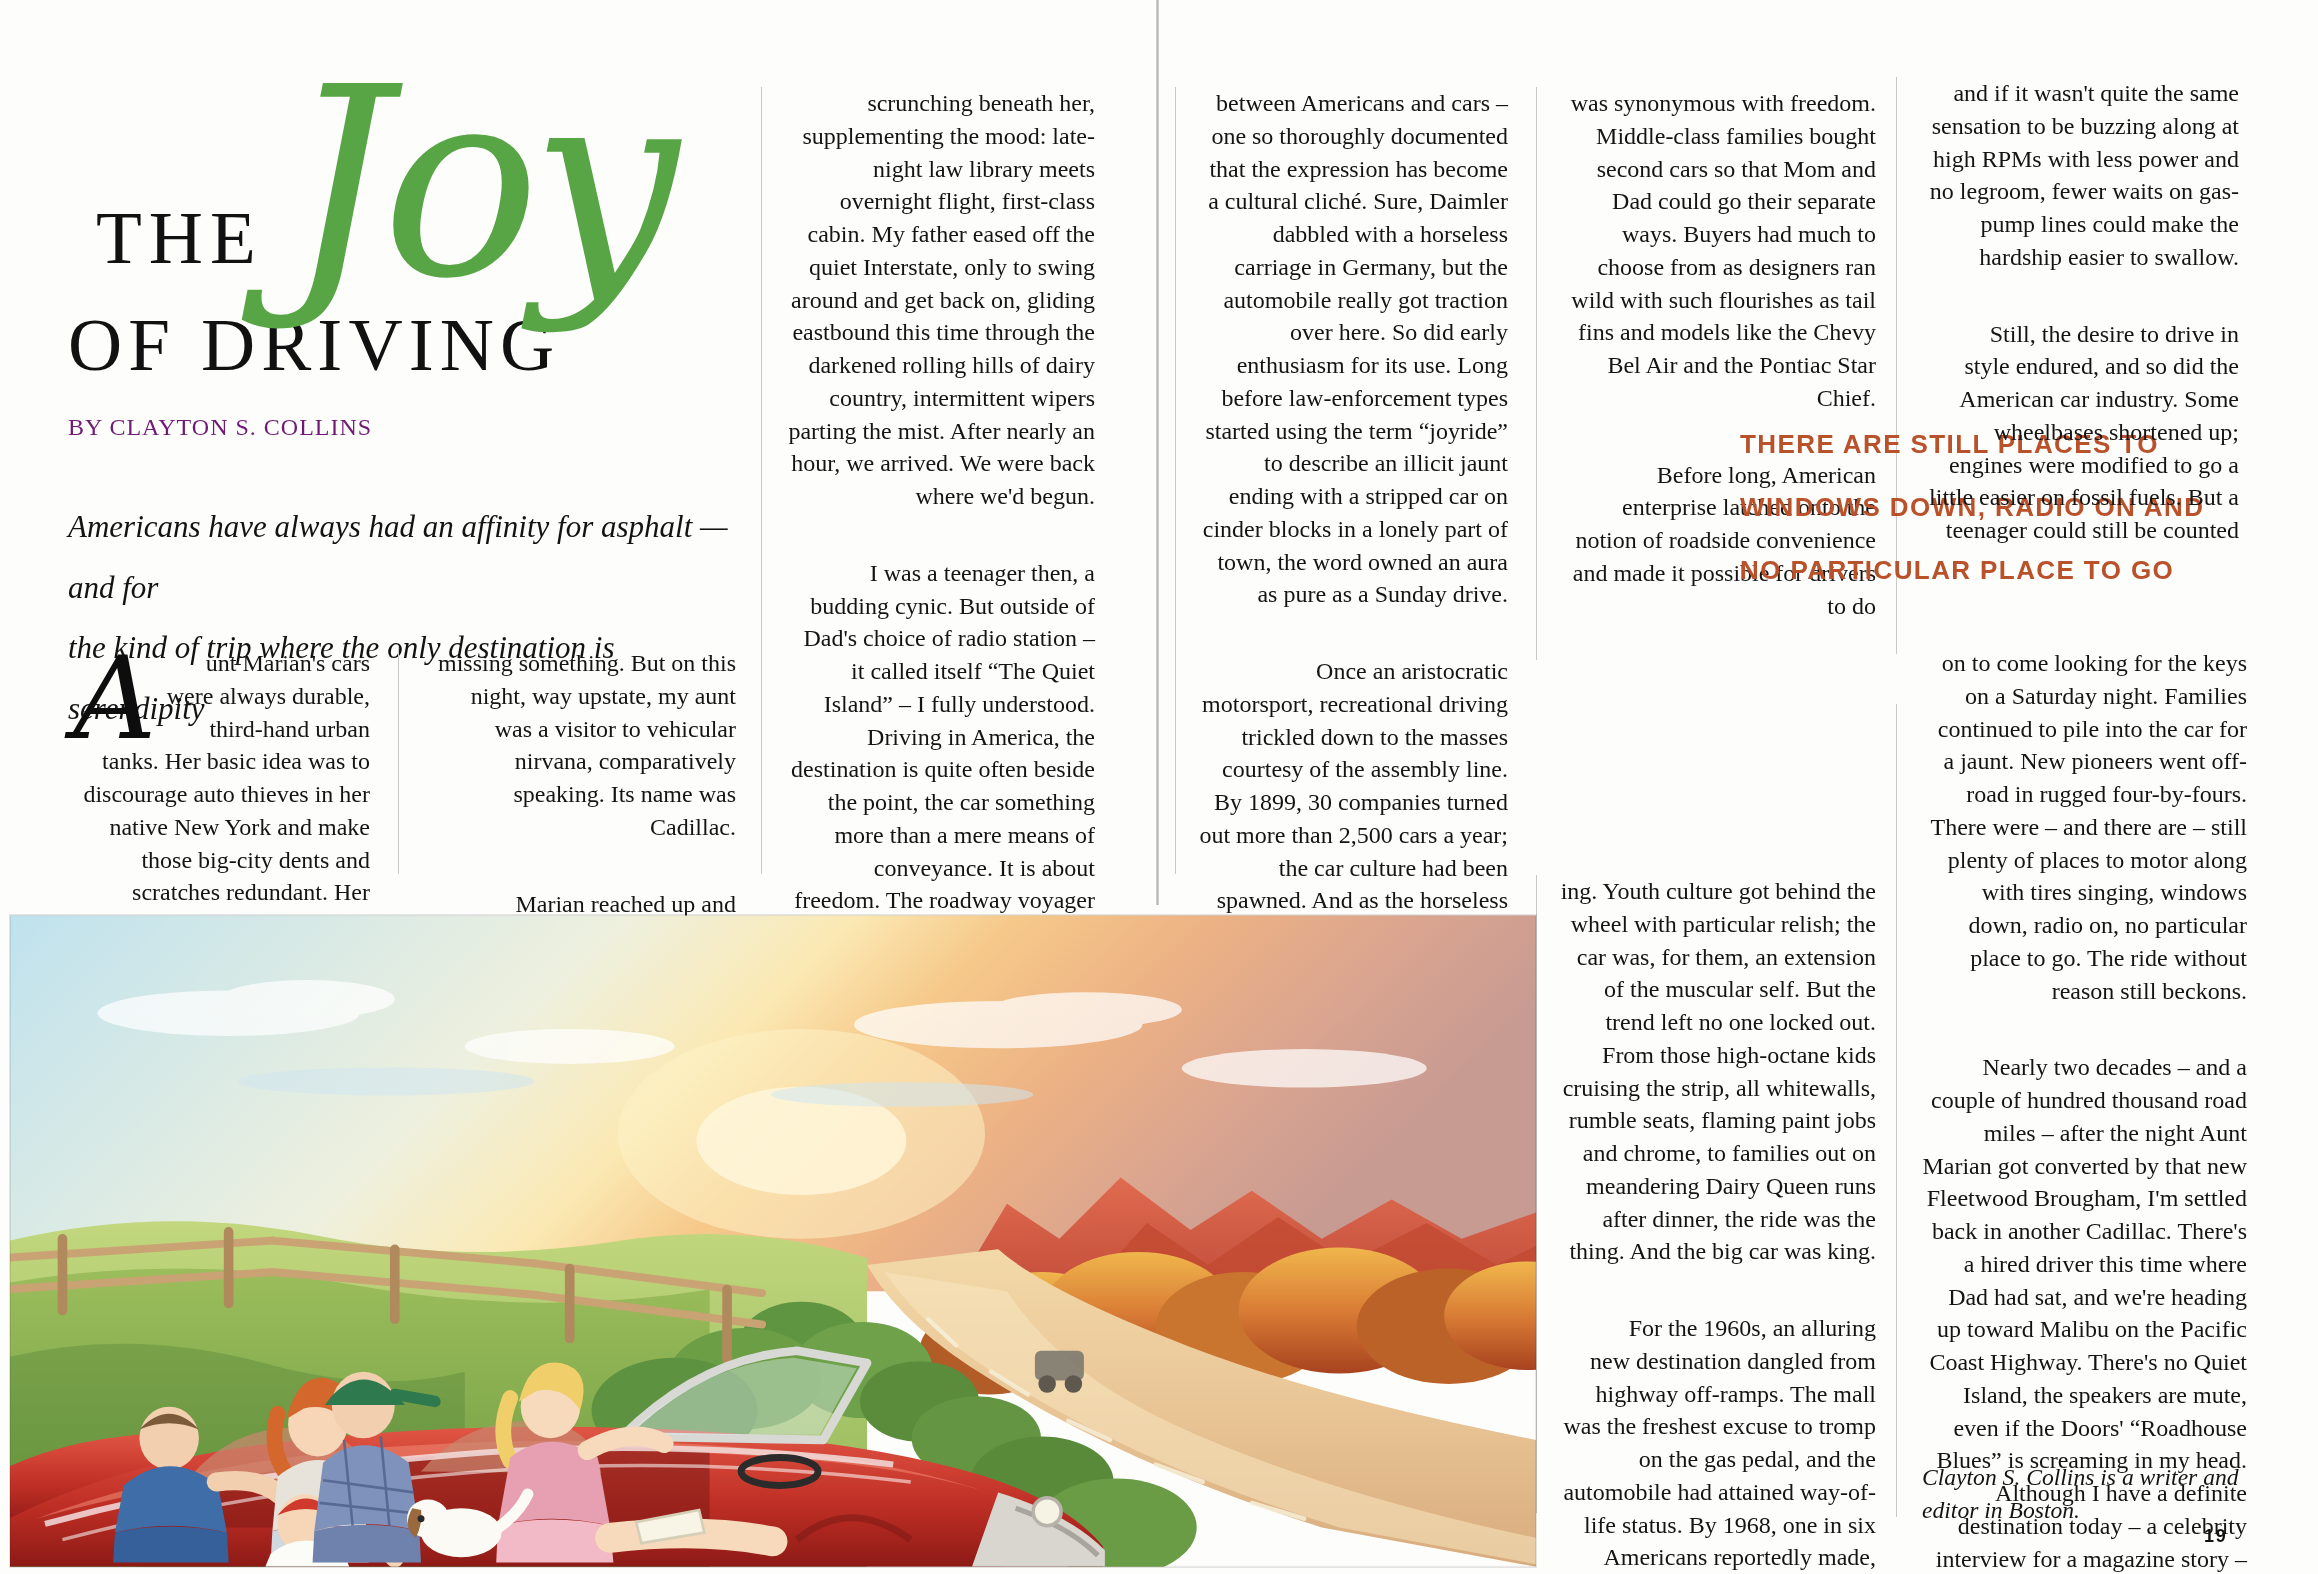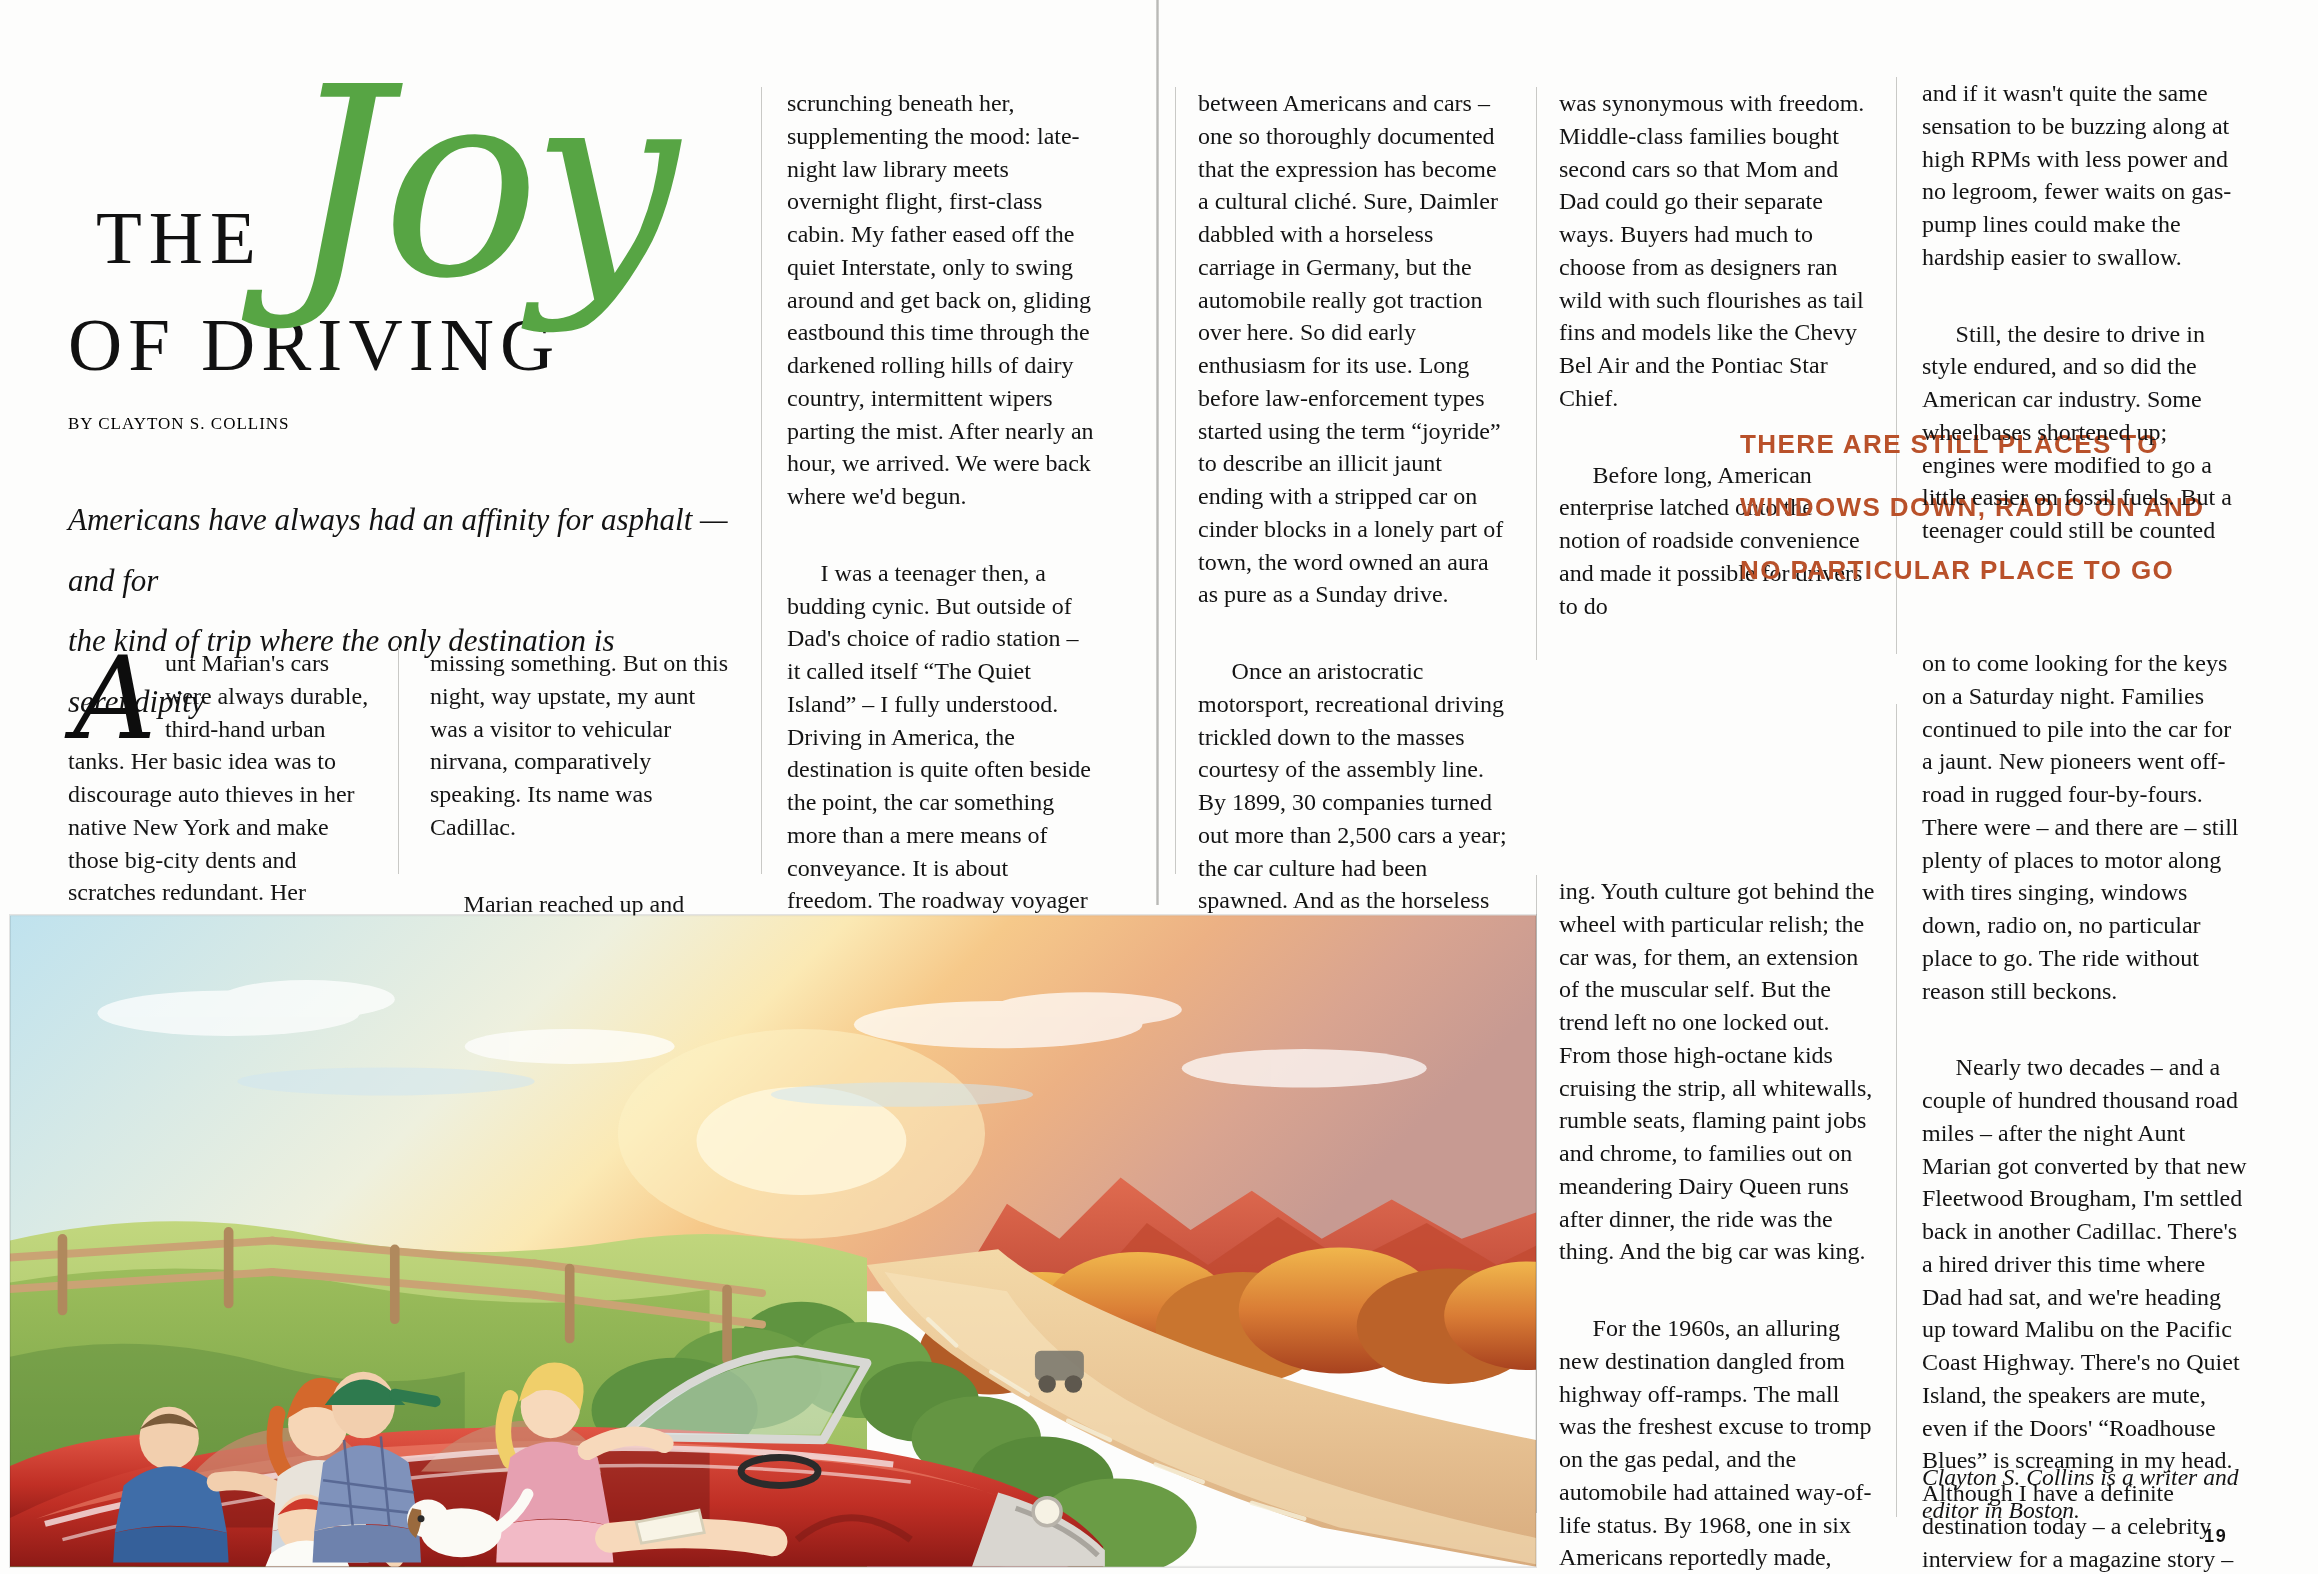--- a/index.html
+++ b/index.html
@@ -33,34 +33,34 @@
     font-size:262px;color:#57a544;
     line-height:0.78;display:inline-block;vertical-align:middle;
     margin-left:23px;letter-spacing:-8.7px;
     transform:translateY(-23px);
   }
   .title-of-driving{
     font-size:75px;letter-spacing:6.1px;color:#111;
     margin-top:-7px;white-space:nowrap;
   }
   .byline{
-    margin-top:26px;font-size:17px;letter-spacing:1px;color:#000000;
+    margin-top:26px;font-size:24px;letter-spacing:1px;color:#701a75;
   }
   .deck{
     margin-top:56px;width:665px;
     font-style:italic;font-size:31px;line-height:1.95;color:#131313;
   }
 
   
   .col{
     position:absolute;
     font-size:24px;
     line-height:1.365;
     color:#141414;
-    text-align:left;
+    text-align:right;
     hyphens:none;
   }
   .col p{margin:0;}
   .col p + p{text-indent:1.4em;margin-top:44px;}
 
   .c1{left:68px;  top:647px;  width:302px;}
   .c2{left:430px; top:647px;  width:306px;}
   .c3{left:787px; top:87px;  width:308px;}
   .c4{left:1198px;top:87px;  width:310px;}
   .c5{left:1559px;top:87px;  width:317px;}

